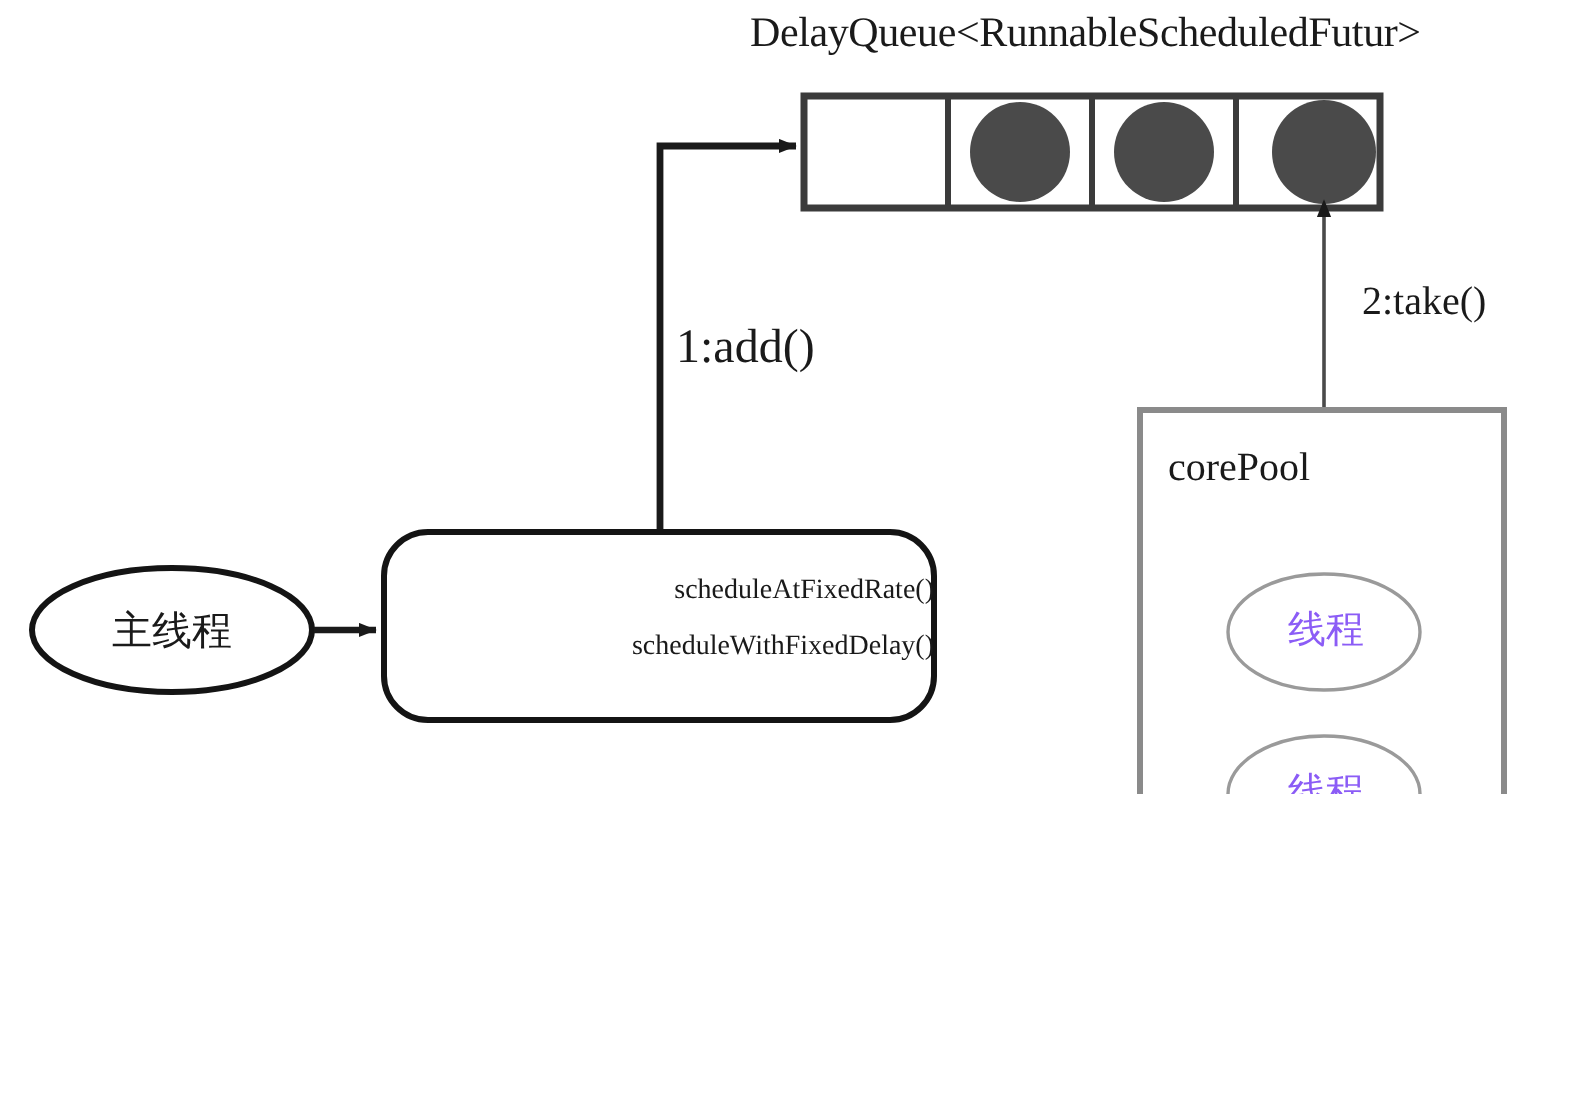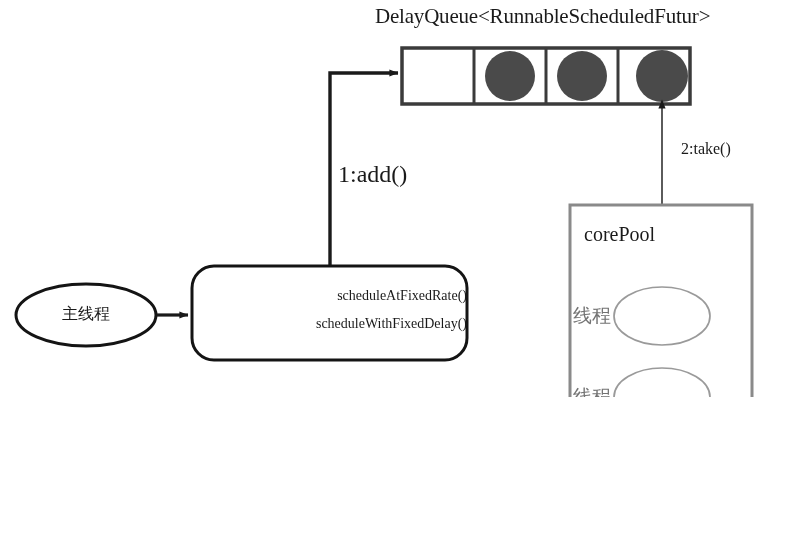--- a/index.html
+++ b/index.html
@@ -37,50 +37,51 @@
     letter-spacing: -0.2px;
     left: 375px;
     top: 6px;
   }
   .label-add {
     font-size: 24px;
     left: 338px;
     top: 162px;
   }
   .label-take {
-    font-size: 16px;
+    font-size: 20px;
     left: 681px;
     top: 141px;
     text-align: right;
   }
   .label-corepool {
     font-size: 20px;
     left: 584px;
     top: 224px;
   }
   .method-line {
     font-size: 14px;
     text-align: right;
     width: 275px;
     left: 192px;
   }
   .method-line-1 { top: 289px; }
   .method-line-2 { top: 317px; }
   .main-thread-label {
-    font-size: 16px;
+    font-size: 20px;
     width: 140px;
     text-align: center;
     left: 16px;
     top: 306px;
   }
   .thread-label {
     font-size: 19px;
     width: 110px;
-    left: 573px;
-    color: #737373;
+    text-align: center;
+    left: 608px;
+    color: #8b5cf6;
   }
   .thread-label-0 { top: 306px; }
   .thread-label-1 { top: 387px; }
   .thread-label-2 { top: 468px; }
 </style>
 </head>
 <body>
 
 <div id="canvas">
 

